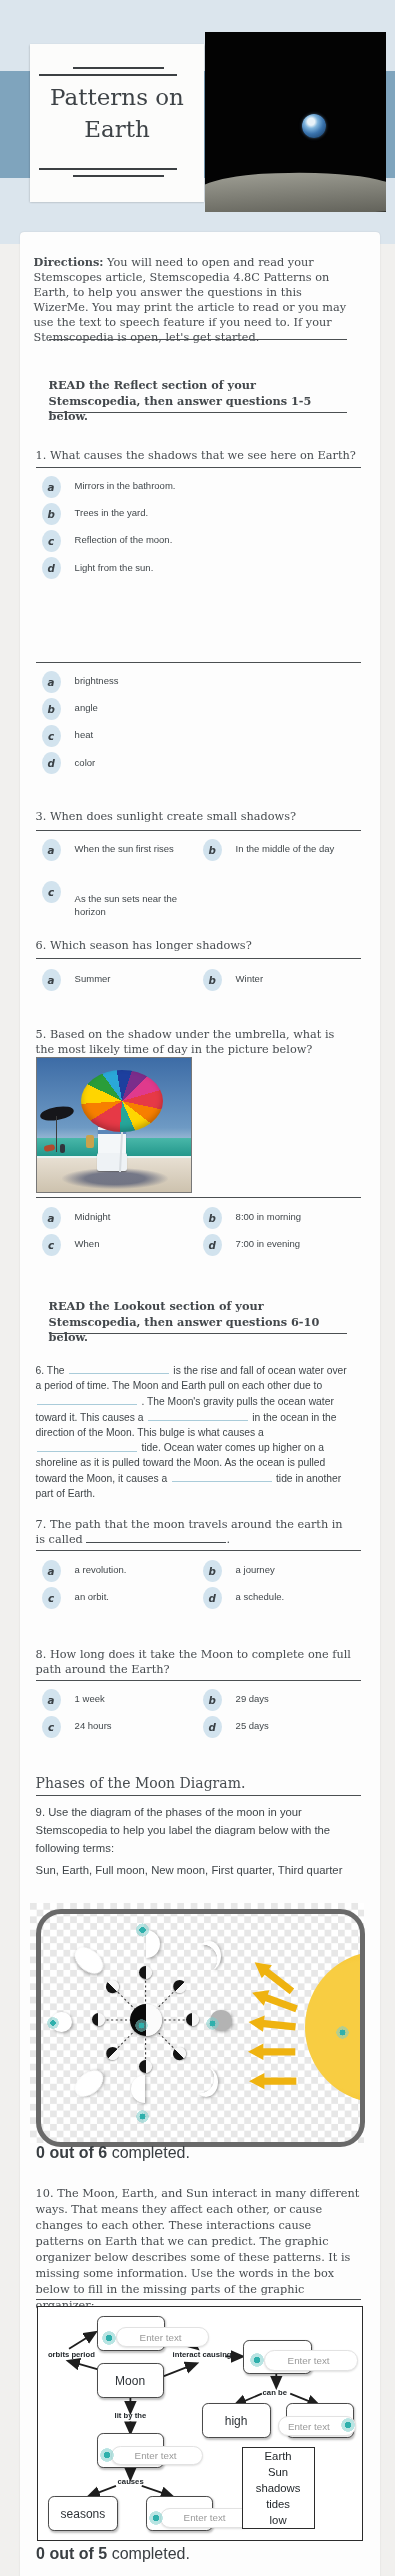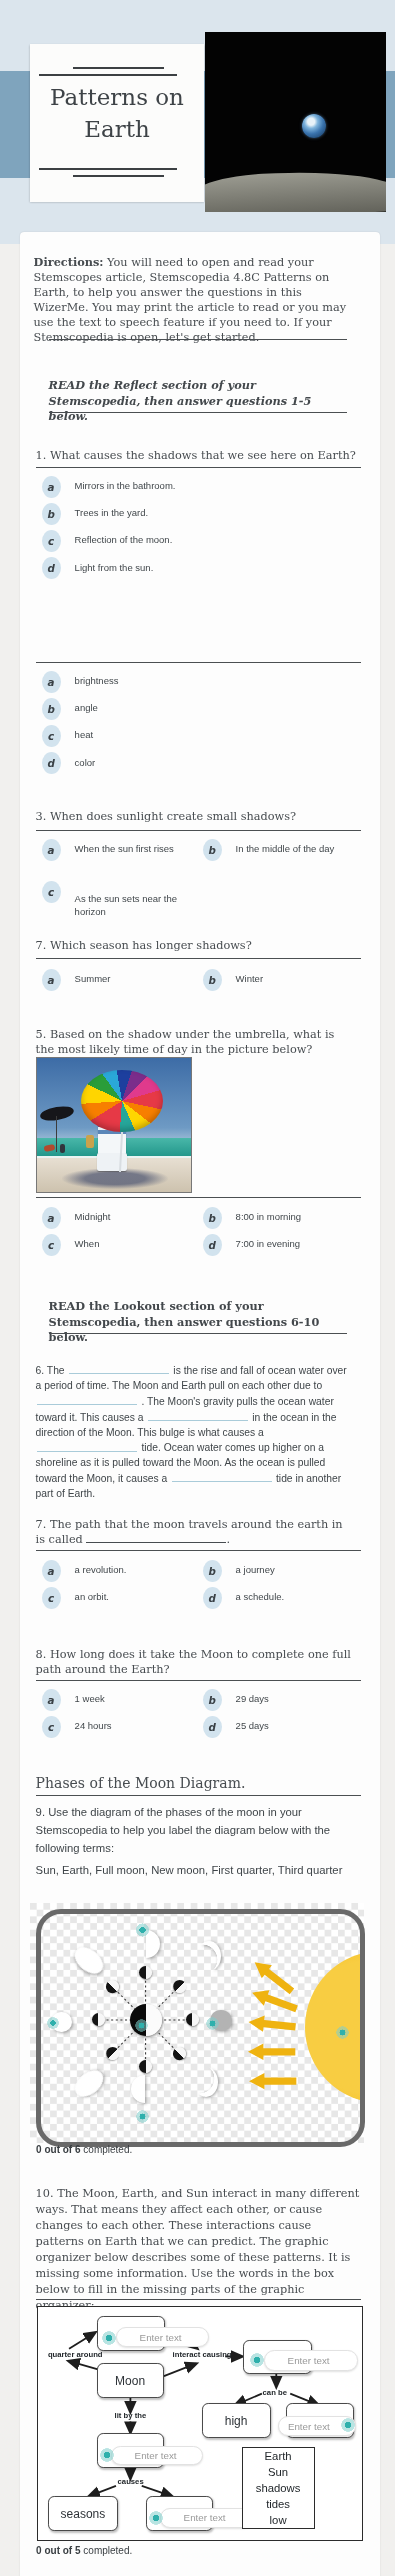--- a/index.html
+++ b/index.html
@@ -33,21 +33,21 @@
   .iblank{display:inline-block;border-bottom:0.8px solid #474c50;height:9.3px;vertical-align:baseline;}
   .blank{display:inline-block;width:100px;height:10.3px;border-bottom:1px solid #a9cbd9;margin:0 1.5px;vertical-align:baseline;}
   
   .opts{position:absolute;display:flex;flex-direction:column;gap:4.1px;}
   .opts2{position:absolute;display:grid;grid-template-columns:161px auto;row-gap:4.1px;}
   .opt{display:flex;align-items:center;min-height:23px;cursor:pointer;}
   .bubble{flex:0 0 19px;width:19px;height:22px;border-radius:50%;background:#d2e3ee;
           display:flex;align-items:center;justify-content:center;
           font-family:"DejaVu Sans",sans-serif;font-style:italic;font-weight:600;font-size:10.3px;color:#394045;}
   .olabel{margin-left:14px;font-size:9.5px;color:#41474b;line-height:12.4px;}
-  .progress{position:absolute;font-size:10px;color:#393e42;}
+  .progress{position:absolute;font-size:16px;color:#393e42;}
   .progress b{font-weight:bold;}
   
   .beach{position:absolute;overflow:hidden;border:0.5px solid #777;width:154px;height:134px;}
   .sky{position:absolute;inset:0;background:linear-gradient(180deg,#3d6ca6 0%,#6e9ac4 52%,#9dbcd6 62%);}
   .sea{position:absolute;left:0;top:80px;width:100%;height:19.6px;background:linear-gradient(180deg,#49b7a9,#1f9488);}
   .surf{position:absolute;left:0;top:98px;width:100%;height:3.1px;background:#e9f4f2;}
   .sand{position:absolute;left:0;top:100px;width:100%;height:34px;background:linear-gradient(180deg,#e7dfd2,#cdc2ae);}
   .ushadow{position:absolute;left:25px;top:110px;width:106px;height:20.6px;
      background:radial-gradient(ellipse at center,rgba(62,72,105,.65) 0 40%,rgba(62,72,105,0) 72%);}
   .umb{position:absolute;left:44px;top:12.4px;width:82px;height:62px;border-radius:50%;
@@ -120,21 +120,21 @@
   </div>
 
   <div class="card">
 
     <div class="blk serif" style="left:14px;top:23px;width:323px;">
       <b>Directions:</b>
       <span>You will need to open and read your Stemscopes article, Stemscopedia 4.8C Patterns on Earth, to help you answer the questions in this WizerMe.  You may print the article to read or you may use the text to speech feature if you need to.  If your Stemscopedia is open, let's get started.</span>
     </div>
     <div class="hr" style="left:29px;top:107px;width:298px;"></div>
 
-    <div class="blk serifb" style="left:29px;top:146px;width:291px;font-style:italic;">READ the Reflect section of your Stemscopedia, then answer questions 1-5 below.</div>
+    <div class="blk serifb" style="left:29px;top:146px;width:291px;">READ the Reflect section of your Stemscopedia, then answer questions 1-5 below.</div>
     <div class="hr" style="left:29px;top:180px;width:298px;"></div>
 
     <div class="blk serif" style="left:16px;top:216px;width:330px;">1.  What causes the shadows that we see here on Earth?</div>
     <div class="hr" style="left:16px;top:235px;width:325px;"></div>
     <div class="opts" style="left:22px;top:243px;">
       <div class="opt">
           <span class="bubble">a</span>
           <span class="olabel">Mirrors in the bathroom.</span>
         </div>
       <div class="opt">
@@ -181,21 +181,21 @@
       <div class="opt">
           <span class="bubble">b</span>
           <span class="olabel">In the middle of the day</span>
         </div>
       <div class="opt">
           <span class="bubble">c</span>
           <span class="olabel" style="width:103px;margin-top:28px;">As the sun sets near the horizon</span>
         </div>
     </div>
 
-    <div class="blk serif" style="left:16px;top:706px;width:330px;">7.  Which season has longer shadows?</div>
+    <div class="blk serif" style="left:16px;top:706px;width:330px;">6.  Which season has longer shadows?</div>
     <div class="hr" style="left:16px;top:726px;width:325px;"></div>
     <div class="opts2" style="left:22px;top:736px;width:319px;">
       <div class="opt">
           <span class="bubble">a</span>
           <span class="olabel">Summer</span>
         </div>
       <div class="opt">
           <span class="bubble">b</span>
           <span class="olabel">Winter</span>
         </div>
@@ -379,21 +379,21 @@
 
       <div class="node" style="left:59px;top:8.8px;width:66px;height:33px;"></div>
       <div class="node" style="left:205px;top:33px;width:67px;height:32px;"></div>
       <div class="node" style="left:59px;top:56px;width:65px;height:33px;">Moon</div>
       <div class="node" style="left:164px;top:96px;width:67px;height:33px;">high</div>
       <div class="node" style="left:248px;top:96px;width:66px;height:33px;"></div>
       <div class="node" style="left:59px;top:126px;width:65px;height:33px;"></div>
       <div class="node" style="left:10.3px;top:189px;width:68px;height:33px;">seasons</div>
       <div class="node" style="left:108px;top:189px;width:65px;height:33px;"></div>
 
-      <div class="olbl" style="left:10.3px;top:43px;">quarter around</div>
+      <div class="olbl" style="left:10.3px;top:43px;">orbits period</div>
       <div class="olbl" style="left:135px;top:43px;">interact causing</div>
       <div class="olbl" style="left:225px;top:81px;">can be</div>
       <div class="olbl" style="left:77px;top:104px;">lit by the</div>
       <div class="olbl" style="left:80px;top:170px;">causes</div>
 
       <div class="pill" style="left:78px;top:20px;width:68px;height:18px;">Enter text</div>
       <div class="pill" style="left:226px;top:43px;width:69px;height:19px;">Enter text</div>
       <div class="pill" style="left:240px;top:109px;width:67px;height:18px;padding-left:9.3px;">Enter text</div>
       <div class="pill" style="left:73px;top:139px;width:67px;height:17px;">Enter text</div>
       <div class="pill" style="left:122px;top:201px;width:68px;height:17.5px;">Enter text</div>

